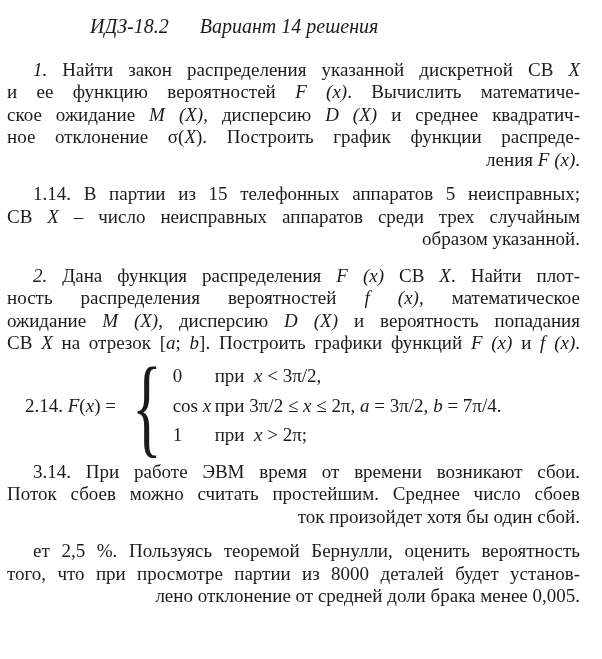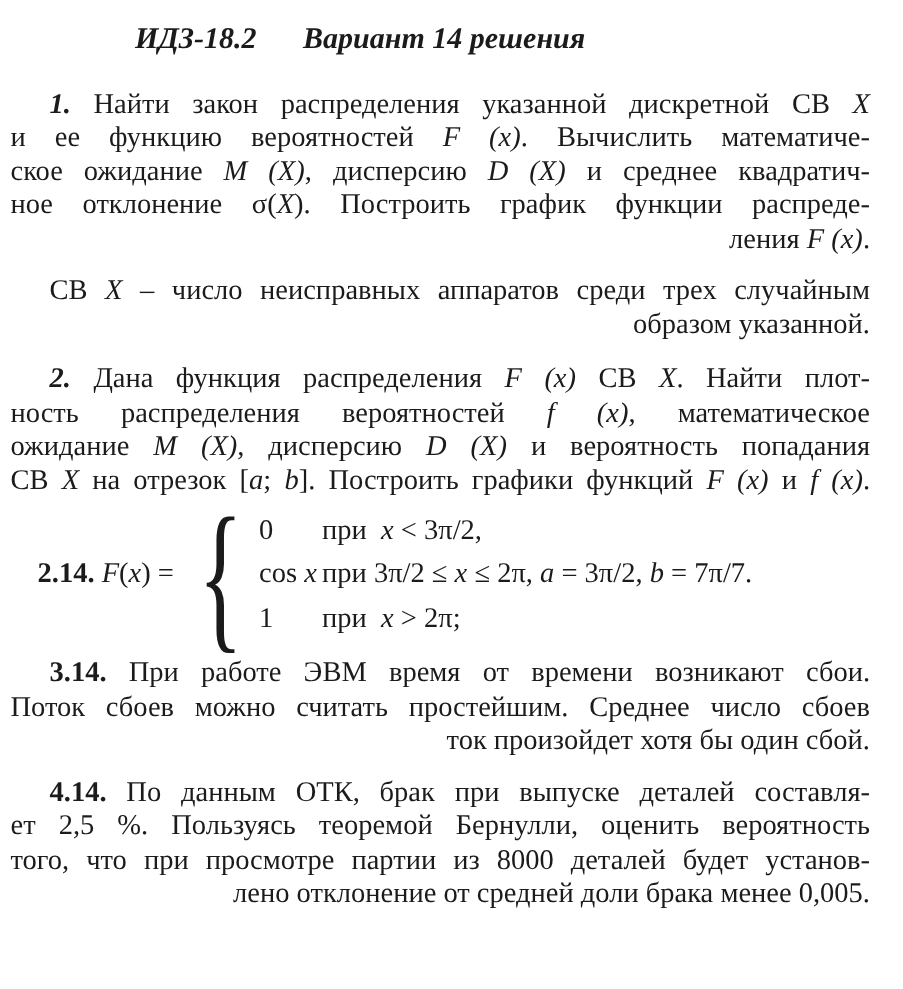--- a/index.html
+++ b/index.html
@@ -10,21 +10,21 @@
   }
   .page {
     box-sizing: border-box;
     width: 602px; height: 659px;
     padding: 15px 22px 0 7px;
     font-family: "Liberation Serif", serif;
     font-size: 19px;
     line-height: 22.5px;
     color: #1b1b1b;
   }
-  .b { font-weight: bold; }
+  .b { font-weight: normal; }
   .i { font-style: italic; }
 
   .header {
     margin-left: 83px;
     font-size: 20px;
     white-space: nowrap;
   }
   .h-title { margin-left: 31px; }
 
   .para { margin-top: 12px; }
@@ -74,20 +74,21 @@
 
   <div class="para indent" data-name="problem-1-statement">
       <div class="ln just" data-name="text-line"><span class="b i" data-name="text-run">1. </span><span data-name="text-run">Найти закон распределения указанной дискретной СВ </span><span class="i" data-name="text-run">X</span></div>
       <div class="ln just" data-name="text-line"><span data-name="text-run">и ее функцию вероятностей </span><span class="i" data-name="text-run">F (x)</span><span data-name="text-run">. Вычислить математиче-</span></div>
       <div class="ln just" data-name="text-line"><span data-name="text-run">ское ожидание </span><span class="i" data-name="text-run">M (X)</span><span data-name="text-run">, дисперсию </span><span class="i" data-name="text-run">D (X)</span><span data-name="text-run"> и среднее квадратич-</span></div>
       <div class="ln just" data-name="text-line"><span data-name="text-run">ное отклонение σ(</span><span class="i" data-name="text-run">X</span><span data-name="text-run">). Построить график функции распреде-</span></div>
       <div class="ln" data-name="text-line"><span data-name="text-run">ления </span><span class="i" data-name="text-run">F (x)</span><span data-name="text-run">.</span></div>
     </div>
 
   <div class="para indent" data-name="problem-1-14">
+      <div class="ln just" data-name="text-line"><span class="b" data-name="text-run">1.14. </span><span data-name="text-run">В партии из 15 телефонных аппаратов 5 неисправных;</span></div>
       <div class="ln just" data-name="text-line"><span data-name="text-run">СВ </span><span class="i" data-name="text-run">X</span><span data-name="text-run"> – число неисправных аппаратов среди трех случайным</span></div>
       <div class="ln" data-name="text-line"><span data-name="text-run">образом указанной.</span></div>
     </div>
 
   <div class="para indent" data-name="problem-2-statement">
       <div class="ln just" data-name="text-line"><span class="b i" data-name="text-run">2. </span><span data-name="text-run">Дана функция распределения </span><span class="i" data-name="text-run">F (x)</span><span data-name="text-run"> СВ </span><span class="i" data-name="text-run">X</span><span data-name="text-run">. Найти плот-</span></div>
       <div class="ln just" data-name="text-line"><span data-name="text-run">ность распределения вероятностей </span><span class="i" data-name="text-run">f (x)</span><span data-name="text-run">, математическое</span></div>
       <div class="ln just" data-name="text-line"><span data-name="text-run">ожидание </span><span class="i" data-name="text-run">M (X)</span><span data-name="text-run">, дисперсию </span><span class="i" data-name="text-run">D (X)</span><span data-name="text-run"> и вероятность попадания</span></div>
       <div class="ln just" data-name="text-line"><span data-name="text-run">СВ </span><span class="i" data-name="text-run">X</span><span data-name="text-run"> на отрезок [</span><span class="i" data-name="text-run">a</span><span data-name="text-run">; </span><span class="i" data-name="text-run">b</span><span data-name="text-run">]. Построить графики функций </span><span class="i" data-name="text-run">F (x)</span><span data-name="text-run"> и </span><span class="i" data-name="text-run">f (x)</span><span data-name="text-run">.</span></div>
     </div>
@@ -95,35 +96,34 @@
   <div class="formula" data-name="formula-2-14">
     <div class="f-label" data-name="formula-label"><span class="b" data-name="text-run">2.14. </span><span class="i" data-name="text-run">F</span><span data-name="text-run">(</span><span class="i" data-name="text-run">x</span><span data-name="text-run">) = </span></div>
     <div class="f-brace" data-name="left-curly-brace-icon">{</div>
     <div class="f-cases" data-name="formula-cases">
       <div class="f-row" data-name="case-row">
         <span class="f-func" data-name="case-value"><span data-name="text-run">0</span></span>
         <span class="f-cond" data-name="case-condition"><span data-name="text-run">при  </span><span class="i" data-name="text-run">x</span><span data-name="text-run"> &lt; 3π/2,</span></span>
       </div>
       <div class="f-row" data-name="case-row">
         <span class="f-func" data-name="case-value"><span data-name="text-run">cos </span><span class="i" data-name="text-run">x</span></span>
-        <span class="f-cond" data-name="case-condition"><span data-name="text-run">при 3π/2 ≤ </span><span class="i" data-name="text-run">x</span><span data-name="text-run"> ≤ 2π, </span><span class="i" data-name="text-run">a</span><span data-name="text-run"> = 3π/2, </span><span class="i" data-name="text-run">b</span><span data-name="text-run"> = 7π/7.</span></span>
+        <span class="f-cond" data-name="case-condition"><span data-name="text-run">при 3π/2 ≤ </span><span class="i" data-name="text-run">x</span><span data-name="text-run"> ≤ 2π, </span><span class="i" data-name="text-run">a</span><span data-name="text-run"> = 3π/2, </span><span class="i" data-name="text-run">b</span><span data-name="text-run"> = 7π/4.</span></span>
       </div>
       <div class="f-row" data-name="case-row">
         <span class="f-func" data-name="case-value"><span data-name="text-run">1</span></span>
         <span class="f-cond" data-name="case-condition"><span data-name="text-run">при  </span><span class="i" data-name="text-run">x</span><span data-name="text-run"> &gt; 2π;</span></span>
       </div>
     </div>
   </div>
 
   <div class="para indent" data-name="problem-3-14">
       <div class="ln just" data-name="text-line"><span class="b" data-name="text-run">3.14. </span><span data-name="text-run">При работе ЭВМ время от времени возникают сбои.</span></div>
       <div class="ln just" data-name="text-line"><span data-name="text-run">Поток сбоев можно считать простейшим. Среднее число сбоев</span></div>
       <div class="ln" data-name="text-line"><span data-name="text-run">ток произойдет хотя бы один сбой.</span></div>
     </div>
 
   <div class="para indent" data-name="problem-4-14">
-      <div class="ln just" data-name="text-line"><span class="b" data-name="text-run">4.14. </span><span data-name="text-run">По данным ОТК, брак при выпуске деталей составля-</span></div>
       <div class="ln just" data-name="text-line"><span data-name="text-run">ет 2,5 %. Пользуясь теоремой Бернулли, оценить вероятность</span></div>
       <div class="ln just" data-name="text-line"><span data-name="text-run">того, что при просмотре партии из 8000 деталей будет установ-</span></div>
       <div class="ln" data-name="text-line"><span data-name="text-run">лено отклонение от средней доли брака менее 0,005.</span></div>
     </div>
 
 </div>
 
 </body></html>

